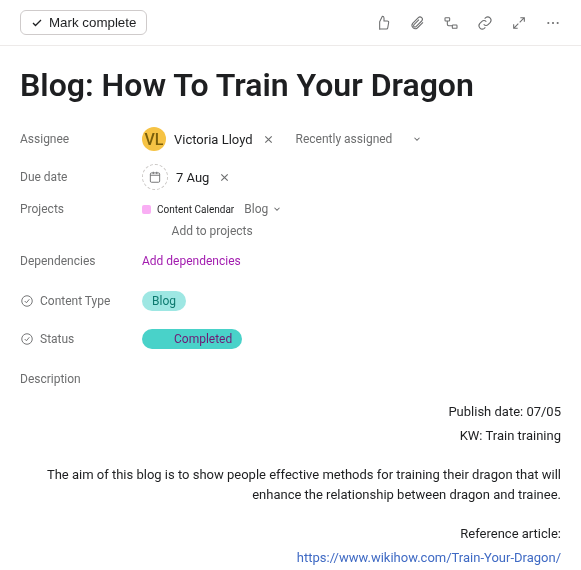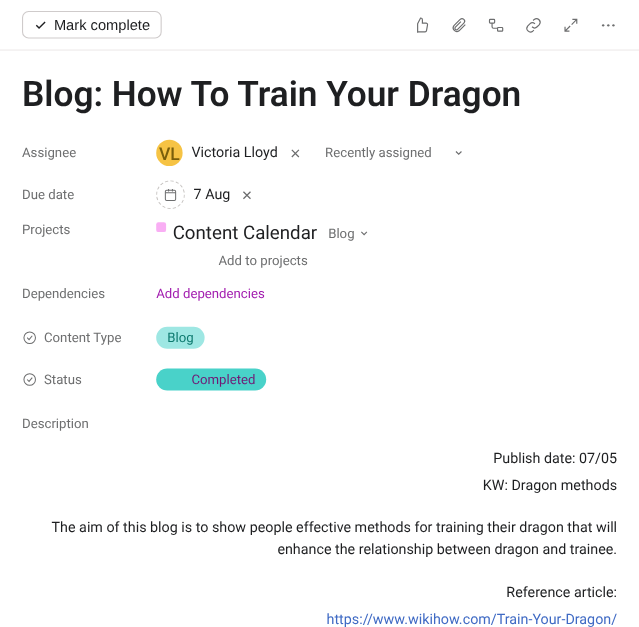--- a/index.html
+++ b/index.html
@@ -95,22 +95,22 @@
   .recent-assigned svg { width: 10px; height: 10px; }
   .date-icon {
     width: 26px; height: 26px;
     border: 1px dashed #c9c6c4;
     border-radius: 50%;
     display: flex; align-items:center; justify-content:center;
     color: #6d6e6f;
   }
   .date-icon svg { width: 14px; height: 14px; }
   .project-chip {
-    display: inline-flex; align-items:flex-start; gap:6px;
-    font-size: 17px;
+    display: inline-flex; align-items:center; gap:6px;
+    font-size: 10px;
   }
   .project-chip .dot {
     width: 9px; height: 9px; border-radius: 2px;
     background: #f9aef4;
   }
   .section-select {
     color: #6d6e6f;
     display: inline-flex; align-items: center; gap: 4px;
     cursor: pointer;
     margin-left: 10px;
@@ -283,20 +283,20 @@
       <span>Status</span>
     </div>
     <div class="field-value">
       <span class="pill pill-completed">Completed</span>
     </div>
   </div>
 
   <div class="desc-label">Description</div>
   <div class="description">
     <p>Publish date: 07/05</p>
-    <p>KW: Dragon methods</p>
+    <p>KW: Train training</p>
     <div class="spacer"></div>
     <p>The aim of this blog is to show people effective methods for training their dragon that will enhance the relationship between dragon and trainee.</p>
     <div class="spacer"></div>
     <p>Reference article:</p>
     <p><a href="#">https://www.wikihow.com/Train-Your-Dragon/</a></p>
   </div>
 </div>
 
 </body></html>

